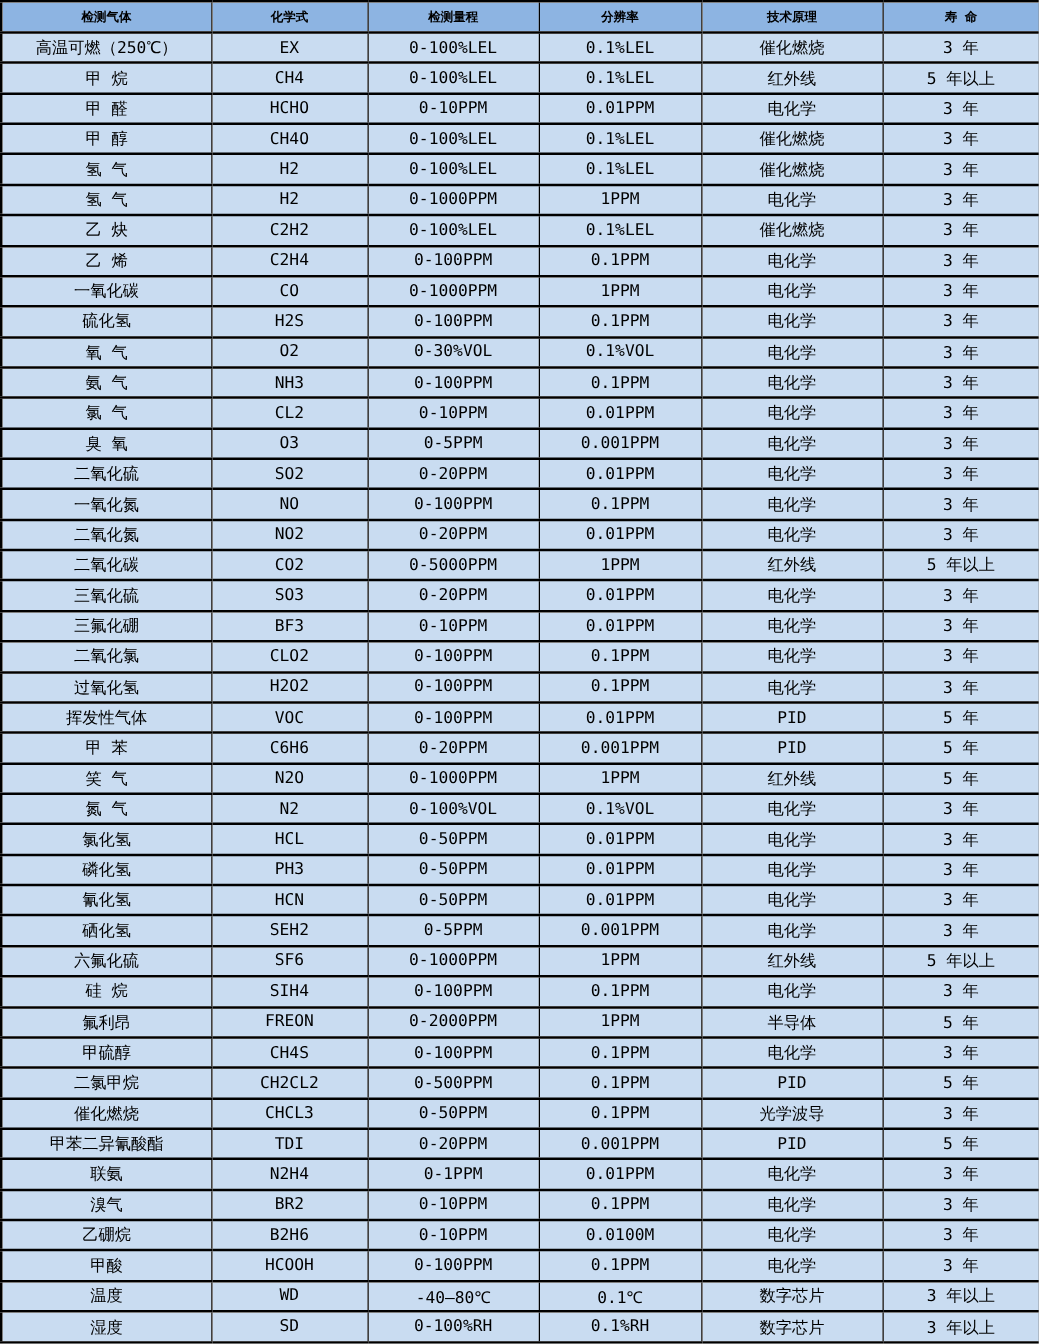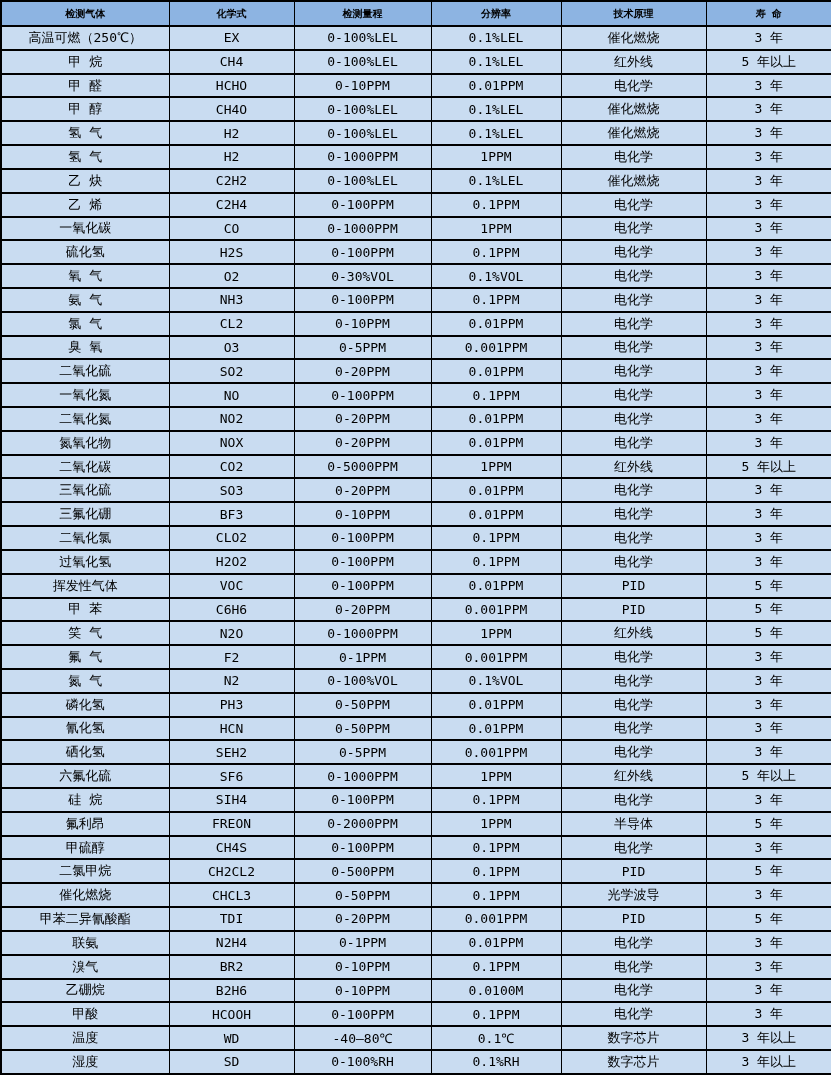--- a/index.html
+++ b/index.html
@@ -195,28 +195,20 @@
       </tr>
       <tr>
         <td>二氧化氮</td>
         <td>NO2</td>
         <td>0-20PPM</td>
         <td>0.01PPM</td>
         <td>电化学</td>
         <td>3 年</td>
       </tr>
       <tr>
-        <td>氮氧化物</td>
-        <td>NOX</td>
-        <td>0-20PPM</td>
-        <td>0.01PPM</td>
-        <td>电化学</td>
-        <td>3 年</td>
-      </tr>
-      <tr>
         <td>二氧化碳</td>
         <td>CO2</td>
         <td>0-5000PPM</td>
         <td>1PPM</td>
         <td>红外线</td>
         <td>5 年以上</td>
       </tr>
       <tr>
         <td>三氧化硫</td>
         <td>SO3</td>
@@ -267,32 +259,32 @@
       </tr>
       <tr>
         <td>笑 气</td>
         <td>N2O</td>
         <td>0-1000PPM</td>
         <td>1PPM</td>
         <td>红外线</td>
         <td>5 年</td>
       </tr>
       <tr>
-        <td>氟 气</td>
-        <td>F2</td>
-        <td>0-1PPM</td>
-        <td>0.001PPM</td>
-        <td>电化学</td>
-        <td>3 年</td>
-      </tr>
-      <tr>
         <td>氮 气</td>
         <td>N2</td>
         <td>0-100%VOL</td>
         <td>0.1%VOL</td>
+        <td>电化学</td>
+        <td>3 年</td>
+      </tr>
+      <tr>
+        <td>氯化氢</td>
+        <td>HCL</td>
+        <td>0-50PPM</td>
+        <td>0.01PPM</td>
         <td>电化学</td>
         <td>3 年</td>
       </tr>
       <tr>
         <td>磷化氢</td>
         <td>PH3</td>
         <td>0-50PPM</td>
         <td>0.01PPM</td>
         <td>电化学</td>
         <td>3 年</td>

